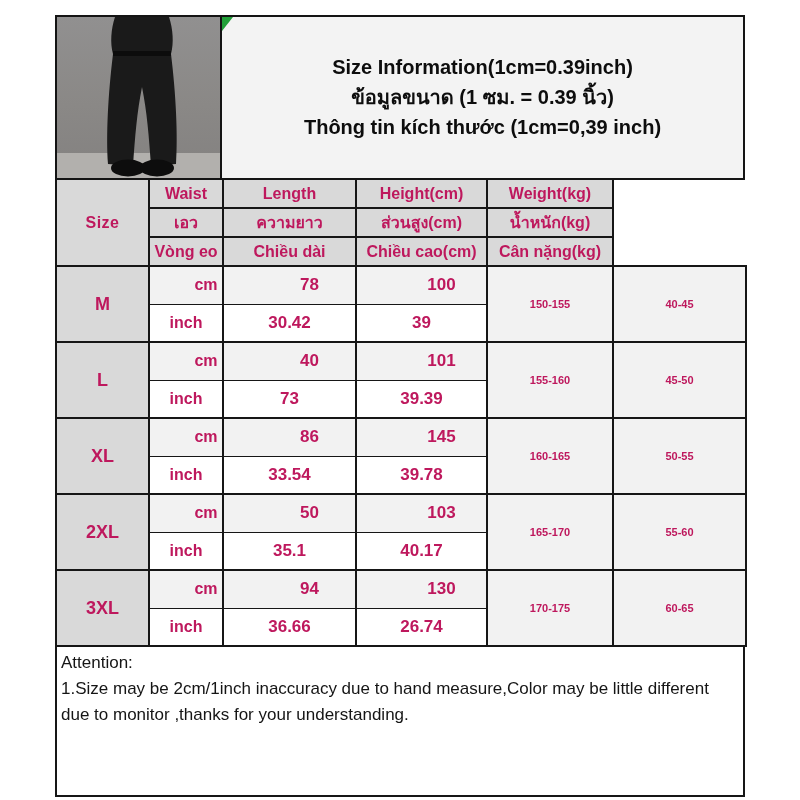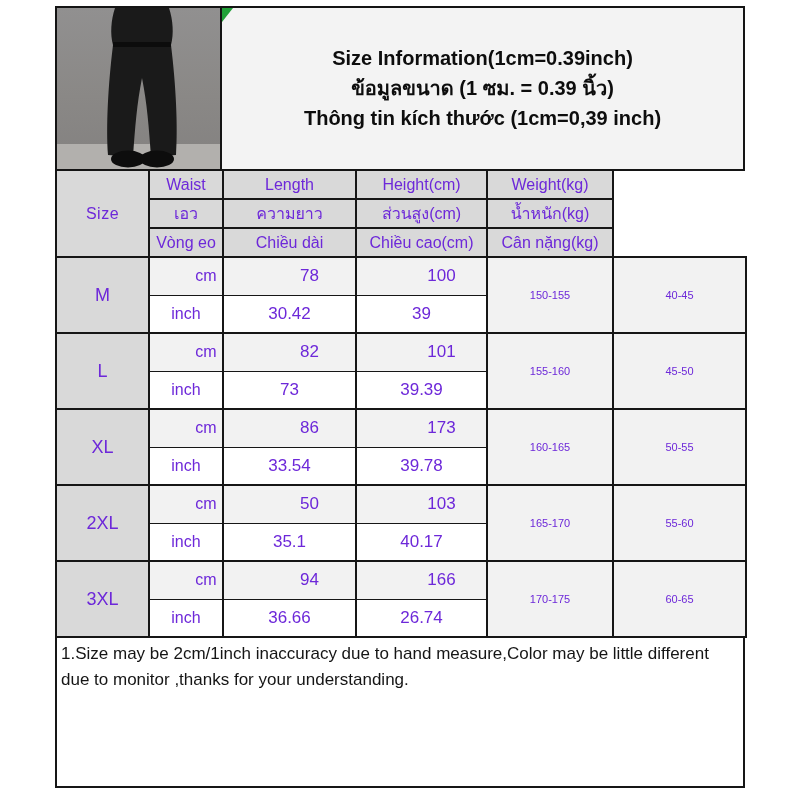--- a/index.html
+++ b/index.html
@@ -3,21 +3,21 @@
 <meta charset="utf-8">
 <style>
   html, body { margin: 0; padding: 0; }
   body {
     width: 800px; height: 800px;
     background: #ffffff;
     font-family: "Liberation Sans", "DejaVu Sans", sans-serif;
     color: #111111;
   }
   .canvas { position: relative; width: 800px; height: 800px; background: #ffffff; overflow: hidden; }
-  .content { position: absolute; left: 55px; top: 6px; width: 620px; }
+  .content { position: absolute; left: 55px; top: 15px; width: 620px; }
 
   
   .top-section { position: relative; display: flex; width: 690px; height: 165px; }
   .photo {
     box-sizing: border-box;
     width: 167px; height: 165px;
     border: 2px solid #141414;
     background: #8d8b88;
     flex: 0 0 167px;
     overflow: hidden;
@@ -48,22 +48,22 @@
     border-collapse: collapse;
     table-layout: fixed;
     width: 690px;
     margin-top: -2px;
   }
   table.size-table td {
     box-sizing: border-box;
     border: 2px solid #161616;
     text-align: center;
     vertical-align: middle;
-    font-weight: normal;
-    color: #6d28d9;
+    font-weight: bold;
+    color: #be185d;
     padding: 0;
     overflow: hidden;
   }
   tr.hdr { height: 29px; }
   tr.hdr td { background: #d9d9d9; font-size: 16px; }
   td.size-big { background: #d9d9d9; font-size: 30px; letter-spacing: 0.5px; }
   tr.cm-row, tr.inch-row { height: 38px; }
   td.size-cell { background: #d9d9d9; font-size: 18px; }
   td.alt { background: #f2f2f2; }
   tr.inch-row td { background: #ffffff; }
@@ -159,36 +159,36 @@
       </tr>
       <tr class="inch-row">
         <td class="unit thin-t">inch</td>
         <td class="val thin-t">30.42</td>
         <td class="val thin-t">39</td>
       </tr>
 
       <tr class="cm-row">
         <td class="size-cell" rowspan="2">L</td>
         <td class="unit alt thin-b">cm</td>
-        <td class="val alt thin-b">82</td>
+        <td class="val alt thin-b">40</td>
         <td class="val alt thin-b">101</td>
         <td class="merged" rowspan="2">155-160</td>
         <td class="merged" rowspan="2">45-50</td>
       </tr>
       <tr class="inch-row">
         <td class="unit thin-t">inch</td>
         <td class="val thin-t">73</td>
         <td class="val thin-t">39.39</td>
       </tr>
 
       <tr class="cm-row">
         <td class="size-cell" rowspan="2">XL</td>
         <td class="unit alt thin-b">cm</td>
         <td class="val alt thin-b">86</td>
-        <td class="val alt thin-b">173</td>
+        <td class="val alt thin-b">145</td>
         <td class="merged" rowspan="2">160-165</td>
         <td class="merged" rowspan="2">50-55</td>
       </tr>
       <tr class="inch-row">
         <td class="unit thin-t">inch</td>
         <td class="val thin-t">33.54</td>
         <td class="val thin-t">39.78</td>
       </tr>
 
       <tr class="cm-row">
@@ -202,30 +202,31 @@
       <tr class="inch-row">
         <td class="unit thin-t">inch</td>
         <td class="val thin-t">35.1</td>
         <td class="val thin-t">40.17</td>
       </tr>
 
       <tr class="cm-row">
         <td class="size-cell" rowspan="2">3XL</td>
         <td class="unit alt thin-b">cm</td>
         <td class="val alt thin-b">94</td>
-        <td class="val alt thin-b">166</td>
+        <td class="val alt thin-b">130</td>
         <td class="merged" rowspan="2">170-175</td>
         <td class="merged" rowspan="2">60-65</td>
       </tr>
       <tr class="inch-row">
         <td class="unit thin-t">inch</td>
         <td class="val thin-t">36.66</td>
         <td class="val thin-t">26.74</td>
       </tr>
     </tbody>
       </table>
 
     <div class="attention">
+      <p>Attention:</p>
       <p>1.Size may be 2cm/1inch inaccuracy due to hand measure,Color may be little different due to monitor ,thanks for your understanding.</p>
     </div>
 
   </div>
 </div>
 
 </body></html>

